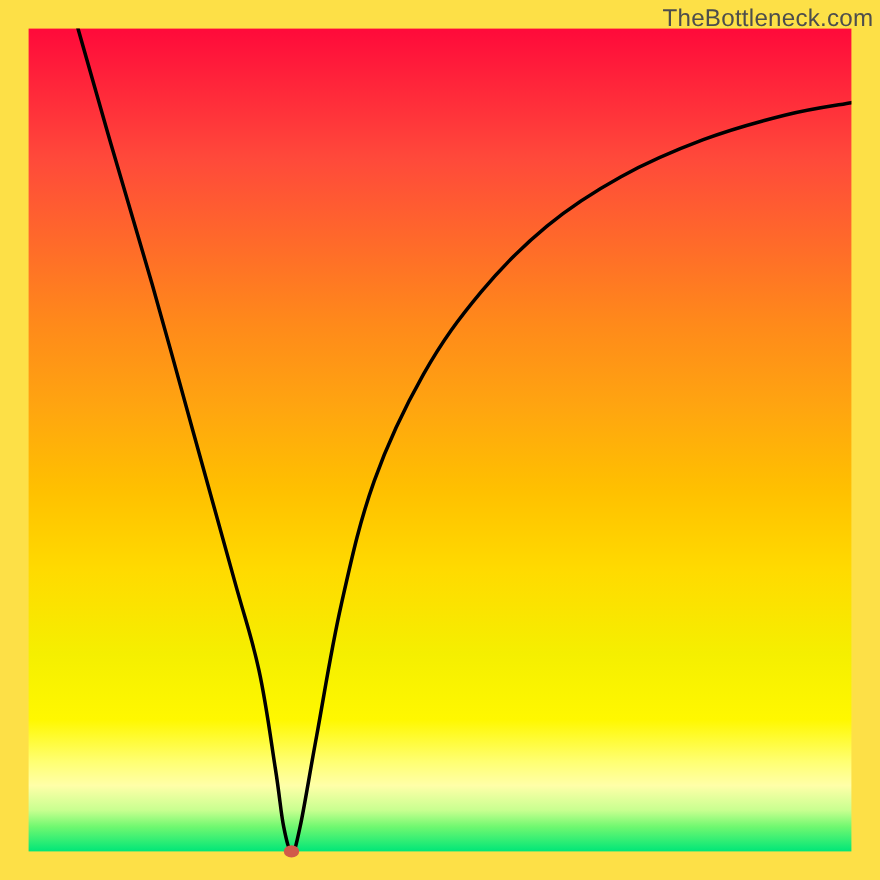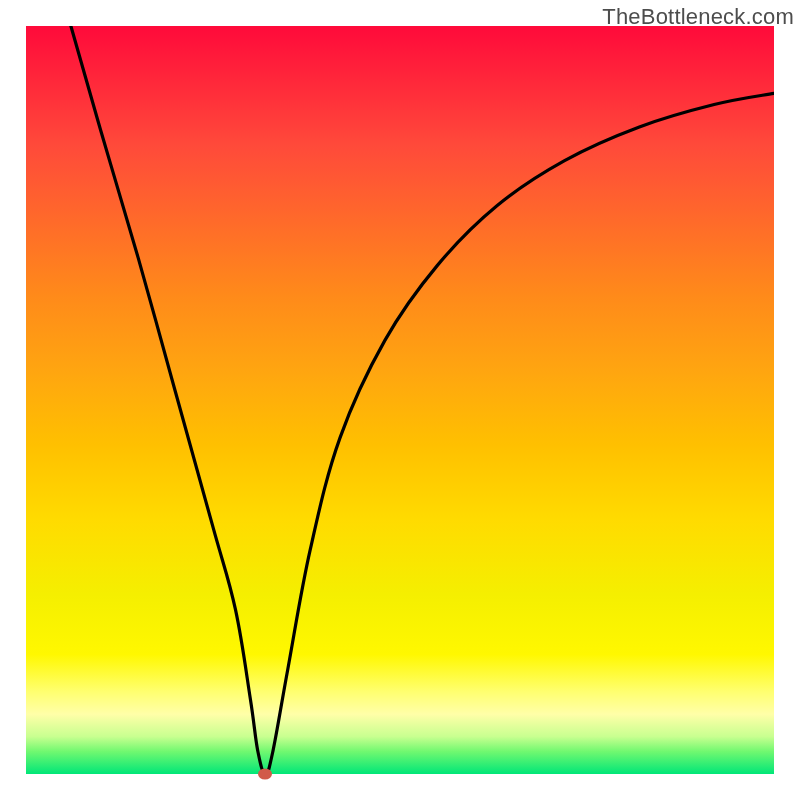--- a/index.html
+++ b/index.html
@@ -8,21 +8,21 @@
     width: 800px;
     height: 800px;
     overflow: hidden;
     background: #000;
     font-family: Arial, Helvetica, sans-serif;
   }
   .chart-container {
     position: relative;
     width: 800px;
     height: 800px;
-    background: #ffffff;
+    background: #fde047;
     text-align: right;
   }
   .plot-area {
     position: absolute;
     left: 26px;
     top: 26px;
     width: 748px;
     height: 748px;
     background: linear-gradient(to bottom,
       #ff0a3a 0%,

